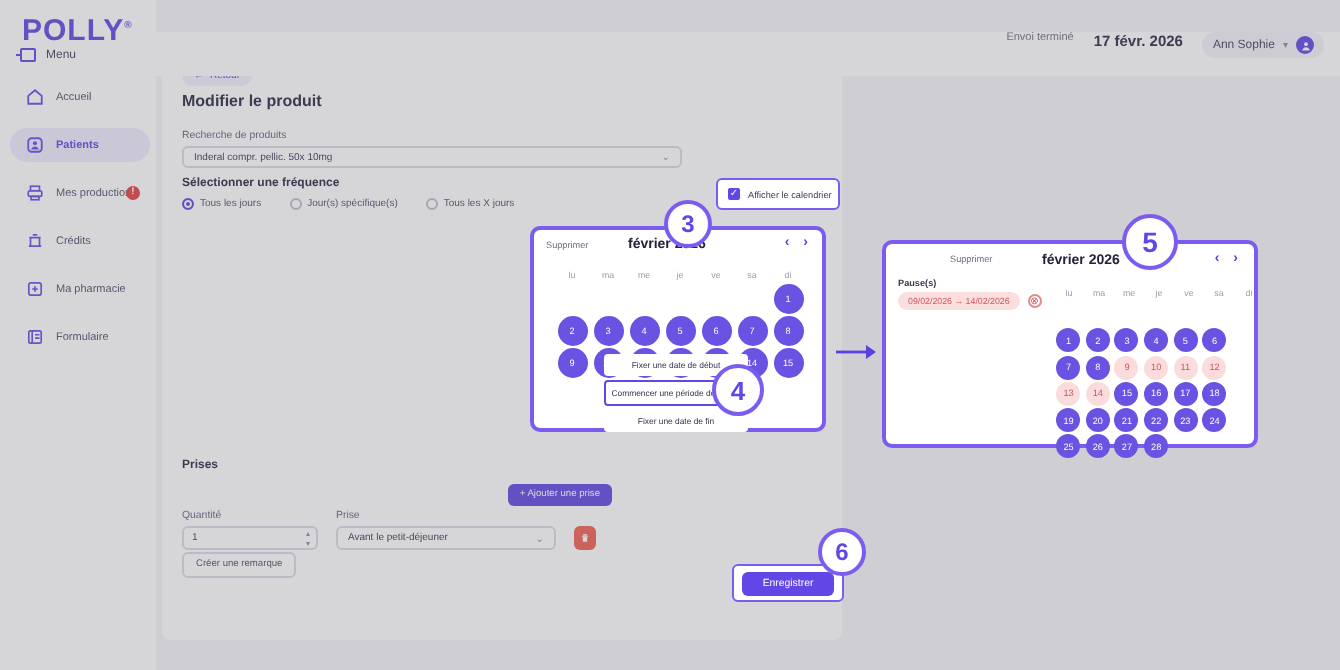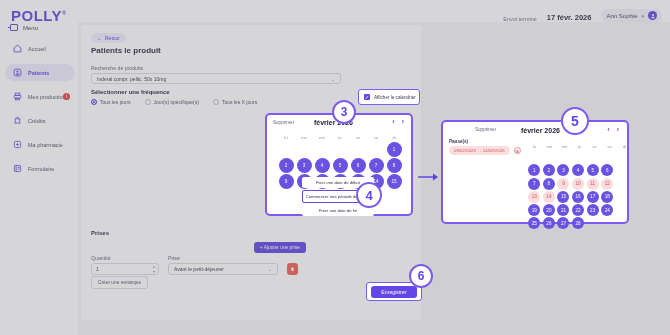--- a/index.html
+++ b/index.html
@@ -81,24 +81,24 @@
   .nav-badge {
     position: absolute; right: 5px;
     width: 7px; height: 7px; border-radius: 50%;
     background: #e23b3b; color: #fff;
     font-size: 5px; line-height: 7px; text-align: center;
     font-weight: bold;
   }
 
   
   .topbar {
-    position: absolute; left: 78px; top: 0;
+    position: absolute; left: 78px; top: 16px;
     width: 592px; height: 22px;
     background: #ffffff;
-    display: flex; align-items: flex-end; justify-content: flex-end;
+    display: flex; align-items: flex-start; justify-content: flex-end;
     padding-right: 8px;
     gap: 10px;
     z-index: 9;
   }
   .topbar .t-status { font-size: 5.5px; color: #6a6a80; }
   .topbar .t-date { font-size: 7.5px; color: #23233a; font-weight: bold; }
   .user-chip {
     display: flex; align-items: center; gap: 4px;
     background: #f2f1f8;
     border-radius: 9px;
@@ -451,21 +451,21 @@
     </div>
   </div>
 
   <div class="main">
     <div class="card">
 
       <div class="back-btn">
         <span>←</span>
         <span>Retour</span>
       </div>
-      <div class="page-title">Patients le produit</div>
+      <div class="page-title">Modifier le produit</div>
 
       <div class="blk-search">
         <div class="field-label">Recherche de produits</div>
         <div class="select-box">
           <span>Inderal compr. pellic. 50x 10mg</span>
           <span class="chev">⌄</span>
         </div>
       </div>
 
       <div class="blk-freq">

